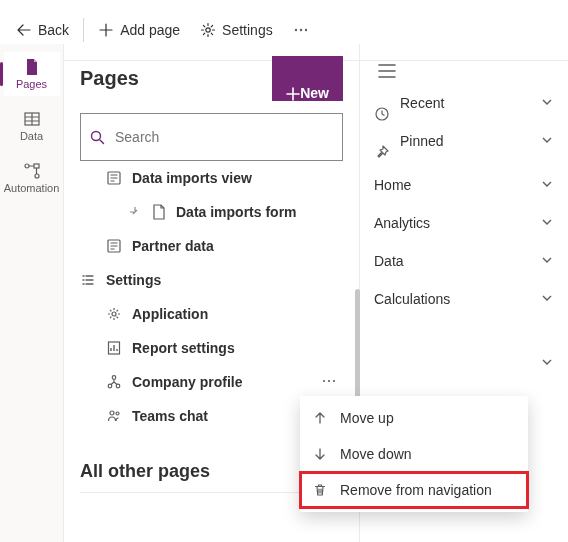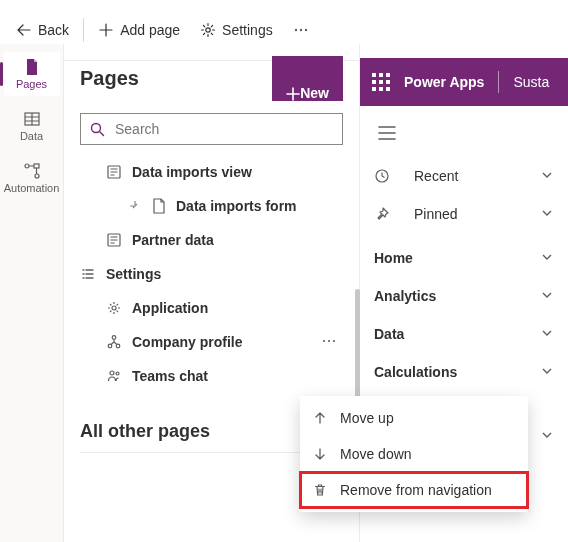--- a/index.html
+++ b/index.html
@@ -101,27 +101,26 @@
     background: #742774;
     color: #fff;
     height: 45px;
     display: flex;
     align-items: flex-end;
     padding: 0 14px;
     cursor: pointer;
     font-weight: 600;
   }
   .search-box {
-    height: 32px;
+    height: 48px;
     border: 1px solid #8a8886;
     display: flex;
     align-items: center;
     padding: 0 8px;
     gap: 8px;
-    margin-bottom: 10px;
   }
   .search-box input {
     border: none;
     outline: none;
     flex: 1;
     font-size: 14px;
   }
   .tree { font-size: 14px; }
   .tree-item {
     display: flex;
@@ -176,27 +175,26 @@
     grid-template-columns: repeat(3, 4px);
     grid-auto-rows: 4px;
     gap: 3px;
   }
   .waffle span { background: #fff; }
   .p-sep { width: 1px; height: 22px; background: rgba(255,255,255,.5); }
   .preview-body { padding: 10px 14px; }
   .ham { margin: 10px 4px 14px 4px; cursor: pointer; }
   .nav-row {
     display: flex;
-    align-items: center;
     height: 38px;
-    gap: 24px;
+    gap: 10px;
     cursor: pointer;
   }
   .nav-row .nlabel { flex: 1; }
-  .nav-row.bold .nlabel { font-weight: 700; }
+  .nav-row.bold .nlabel { font-weight: 400; }
   .chev { color: #605e5c; }
   
   .context-menu {
     position: absolute;
     left: 300px;
     top: 396px;
     width: 228px;
     background: #fff;
     box-shadow: 0 6px 18px rgba(0,0,0,.18);
     border-radius: 2px;
@@ -359,20 +357,29 @@
           <svg width="16" height="16" viewBox="0 0 16 16">
             <circle cx="8" cy="8" r="2" fill="none" stroke="#605e5c" stroke-width="1.2"></circle>
             <path d="M8 2v2M8 12v2M14 8h-2M4 8H2M12 4l-1.4 1.4M5.4 10.6 4 12M12 12l-1.4-1.4M5.4 5.4 4 4" stroke="#605e5c" stroke-width="1.2"></path>
           </svg>
         </span>
       <span class="lbl">Application</span>
     </div>
     <div class="tree-item child">
       <span class="icon">
           <svg width="16" height="16" viewBox="0 0 16 16">
+            <rect x="2.5" y="2" width="11" height="12" fill="none" stroke="#605e5c" stroke-width="1.2"></rect>
+            <path d="M5 11V8M8 11V5M11 11V9" stroke="#605e5c" stroke-width="1.4"></path>
+          </svg>
+        </span>
+      <span class="lbl">Report settings</span>
+    </div>
+    <div class="tree-item child">
+      <span class="icon">
+          <svg width="16" height="16" viewBox="0 0 16 16">
             <circle cx="8" cy="3.5" r="1.8" fill="none" stroke="#605e5c" stroke-width="1.2"></circle>
             <circle cx="4" cy="12" r="1.8" fill="none" stroke="#605e5c" stroke-width="1.2"></circle>
             <circle cx="12" cy="12" r="1.8" fill="none" stroke="#605e5c" stroke-width="1.2"></circle>
             <path d="M8 5.5v2.5M8 8l-3 2.5M8 8l3 2.5" stroke="#605e5c" stroke-width="1.2"></path>
           </svg>
         </span>
       <span class="lbl">Company profile</span>
       <span class="more">
         <svg width="16" height="16" viewBox="0 0 16 16">
             <circle cx="3" cy="8" r="1.1" fill="#605e5c"></circle>
@@ -393,36 +400,20 @@
     </div>
   </div>
 
   <div class="section-h">All other pages</div>
   <div class="list-divider"></div>
 
   <div class="scroll-indicator"></div>
 </div>
 
 <div class="preview">
-  <div class="power-header">
-    <span class="waffle">
-        <span></span>
-        <span></span>
-        <span></span>
-        <span></span>
-        <span></span>
-        <span></span>
-        <span></span>
-        <span></span>
-        <span></span>
-      </span>
-    <span>Power Apps</span>
-    <span class="p-sep"></span>
-    <span style="font-weight:400;">Susta</span>
-  </div>
   <div class="preview-body">
     <div class="ham">
       <svg width="18" height="14" viewBox="0 0 18 14">
           <path d="M1 1h16M1 7h16M1 13h16" stroke="#605e5c" stroke-width="1.6" stroke-linecap="round"></path>
         </svg>
     </div>
     <div class="nav-row">
       <span class="icon">
           <svg width="16" height="16" viewBox="0 0 16 16">
             <circle cx="8" cy="8" r="6" fill="none" stroke="#605e5c" stroke-width="1.2"></circle>

